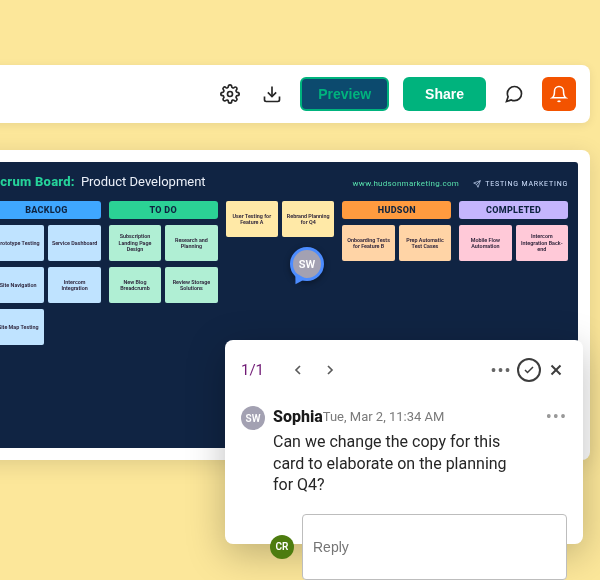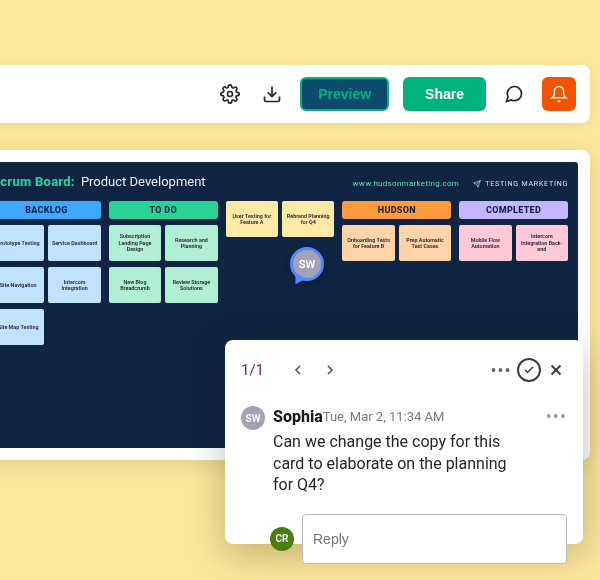--- a/index.html
+++ b/index.html
@@ -41,21 +41,21 @@
   
   .comment { margin-top:22px; display:flex; gap:8px; }
   .avatar-sm { width:24px; height:24px; border-radius:50%; color:#fff; font-size:10px; font-weight:600; display:flex; align-items:center; justify-content:center; flex-shrink:0;}
   .c-head { display:flex; align-items:center; }
   .c-name { font-weight:800; font-size:16px; color:#1a1a1a;}
   .c-time { font-size:13px; color:#7a7a7a;}
   .c-text { font-size:16px; color:#262626; line-height:1.35; margin-top:4px; max-width:255px;}
   .c-dots { margin-left:auto; color:#999; cursor:pointer; font-size:18px; letter-spacing:1px;}
   
   .reply-row { margin-top:18px; display:flex; align-items:center; gap:8px;}
-  .reply-input { flex:1; border:1px solid #bdbdbd; border-radius:4px; padding:16px 10px; font-size:14px; color:#8c8c8c; }
+  .reply-input { flex:1; border:1px solid #bdbdbd; border-radius:4px; padding:24px 10px; font-size:14px; color:#8c8c8c; }
   svg { display:block; }
 </style>
 </head>
 <body>
 
 <div class="stage">
 
   <div class="app">
     <div class="app-spacer"></div>
     <div class="icon-btn">

